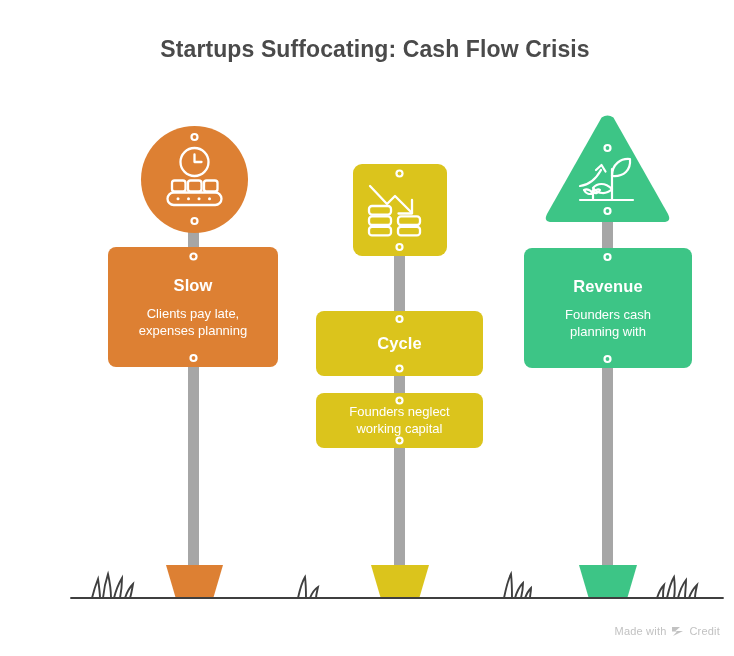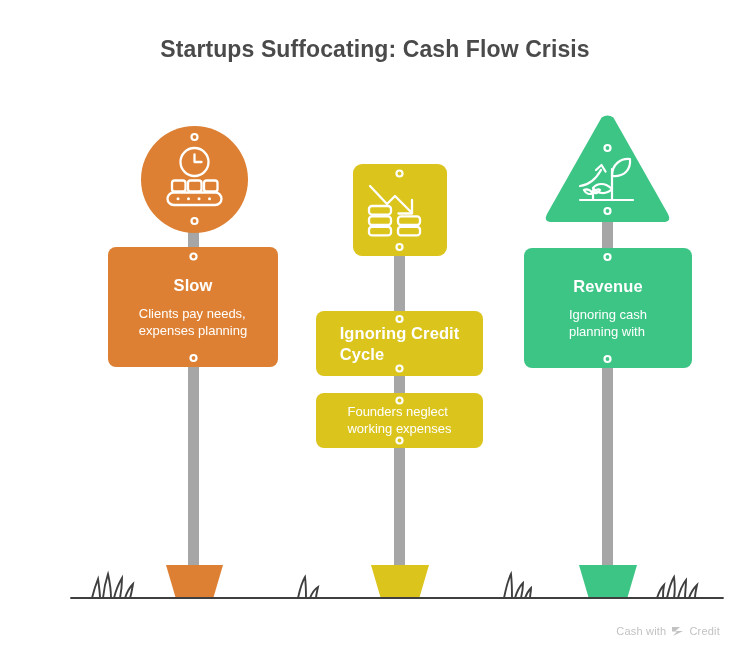--- a/index.html
+++ b/index.html
@@ -41,20 +41,21 @@
     height: 656px;
   }
   
   .plate-text {
     position: absolute;
     box-sizing: border-box;
     display: flex;
     flex-direction: column;
     align-items: center;
     justify-content: center;
+    text-align: center;
     color: #ffffff;
     pointer-events: none;
   }
   .plate-title {
     font-size: 16.5px;
     font-weight: bold;
     line-height: 1.22;
     letter-spacing: 0.1px;
   }
   .plate-desc {
@@ -266,52 +267,51 @@
       </g>
     </g>
   </svg>
 
   <div class="plate-text" id="plate-orange">
     <div class="plate-title">
       <div>Slow</div>
     </div>
     <div class="gap-title-desc"></div>
     <div class="plate-desc">
-      <div>Clients pay needs,</div>
+      <div>Clients pay late,</div>
       <div>expenses planning</div>
     </div>
   </div>
 
   <div class="plate-text" id="plate-yellow-title">
     <div class="plate-title">
-      <div>Ignoring Credit</div>
       <div>Cycle</div>
     </div>
   </div>
 
   <div class="plate-text" id="plate-yellow-desc">
     <div class="plate-desc">
       <div>Founders neglect</div>
-      <div>working expenses</div>
+      <div>working capital</div>
     </div>
   </div>
 
   <div class="plate-text" id="plate-green">
     <div class="plate-title">
       <div>Revenue</div>
     </div>
     <div class="gap-title-desc"></div>
     <div class="plate-desc">
-      <div>Ignoring cash</div>
+      <div>Founders cash</div>
       <div>planning with</div>
     </div>
   </div>
 
   <div id="footer">
-    <span>Cash with</span>
+    <span>Made with</span>
     <span class="napkin-mark">
       <svg width="13" height="11" viewBox="0 0 13 11" xmlns="http://www.w3.org/2000/svg">
         <path d="M1 1 L9 1 L4.5 5 L12 5 L2 10 L6 5.6 L1 5.6 Z" fill="#c2c2c2"></path>
       </svg>
     </span>
     <span>Credit</span>
   </div>
 
 </div>
 

